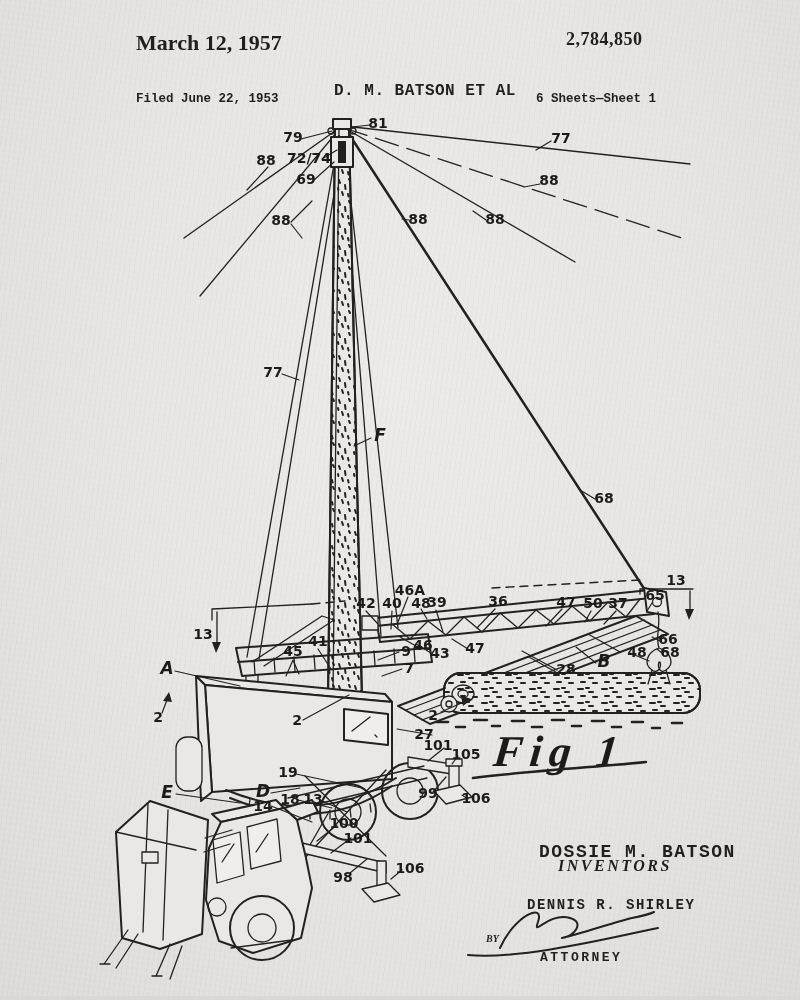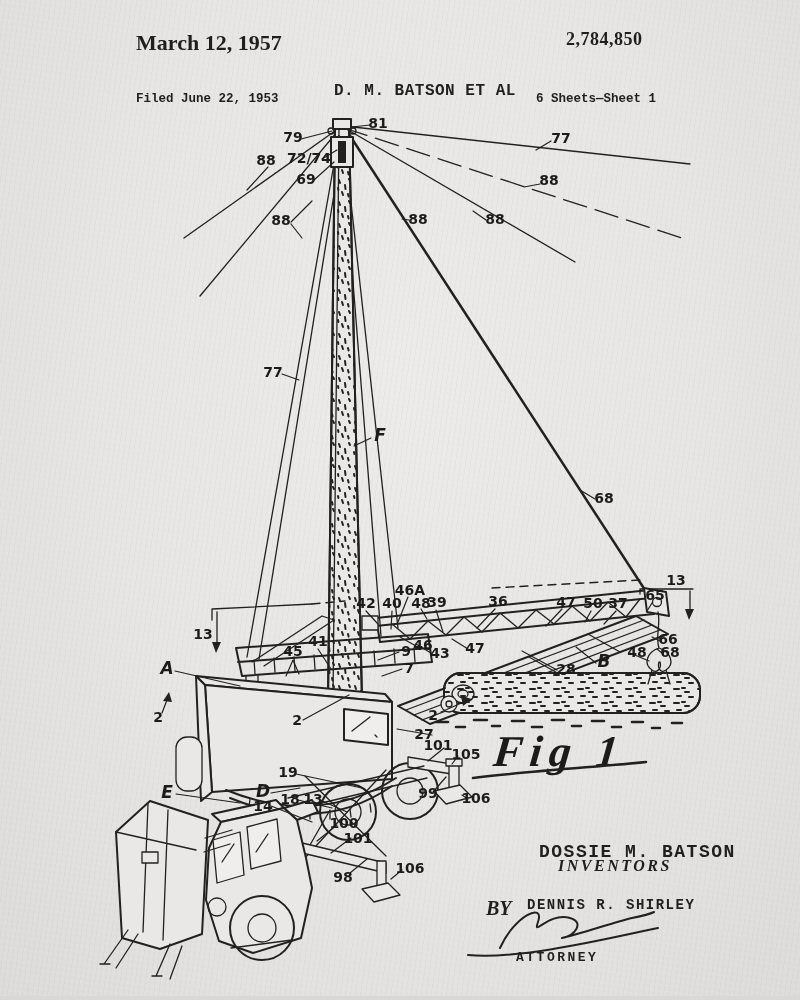--- a/index.html
+++ b/index.html
@@ -37,23 +37,23 @@
   .fig .speckv{fill:url(#speckV);}
   .fig .speckh{fill:url(#speckH);}
   .fig .gdash{stroke-width:2.6;}
   .lbl text{fill:#1c1b19;stroke:none;font:700 14px "DejaVu Sans", sans-serif;text-anchor:middle;}
   .lbl text.letter{font-size:17px;font-style:italic;}
   .figcap{fill:#1c1b19;stroke:none;font:italic 700 44px "Liberation Serif", serif;
     letter-spacing:7px;text-anchor:middle;}
   .ftr{position:absolute;white-space:nowrap;}
   .inv-head{left:558px;top:857px;font-size:16px;letter-spacing:2.5px;font-style:italic;text-align:center;}
   .inv1{left:527px;top:842px;font-size:18px;letter-spacing:1.5px;margin-left:12px;}
-  .by{left:486px;top:897px;font-size:20px;font-style:italic;}
+  .by{left:486px;top:933px;font-size:10px;font-style:italic;}
   .inv2{left:527px;top:897px;font-size:14px;letter-spacing:1.5px;}
-  .atty{left:516px;top:950px;font-size:13px;letter-spacing:2.5px;}
+  .atty{left:540px;top:950px;font-size:13px;letter-spacing:2.5px;}
 </style>
 </head>
 <body>
 
 <div class="paper">
 
   <div class="hdr serifbold date">March 12, 1957</div>
   <div class="hdr typew inventor-line">D. M. BATSON  ET AL</div>
   <div class="hdr serifbold patnum">2,784,850</div>
   <div class="hdr typew filed">Filed June 22, 1953</div>

